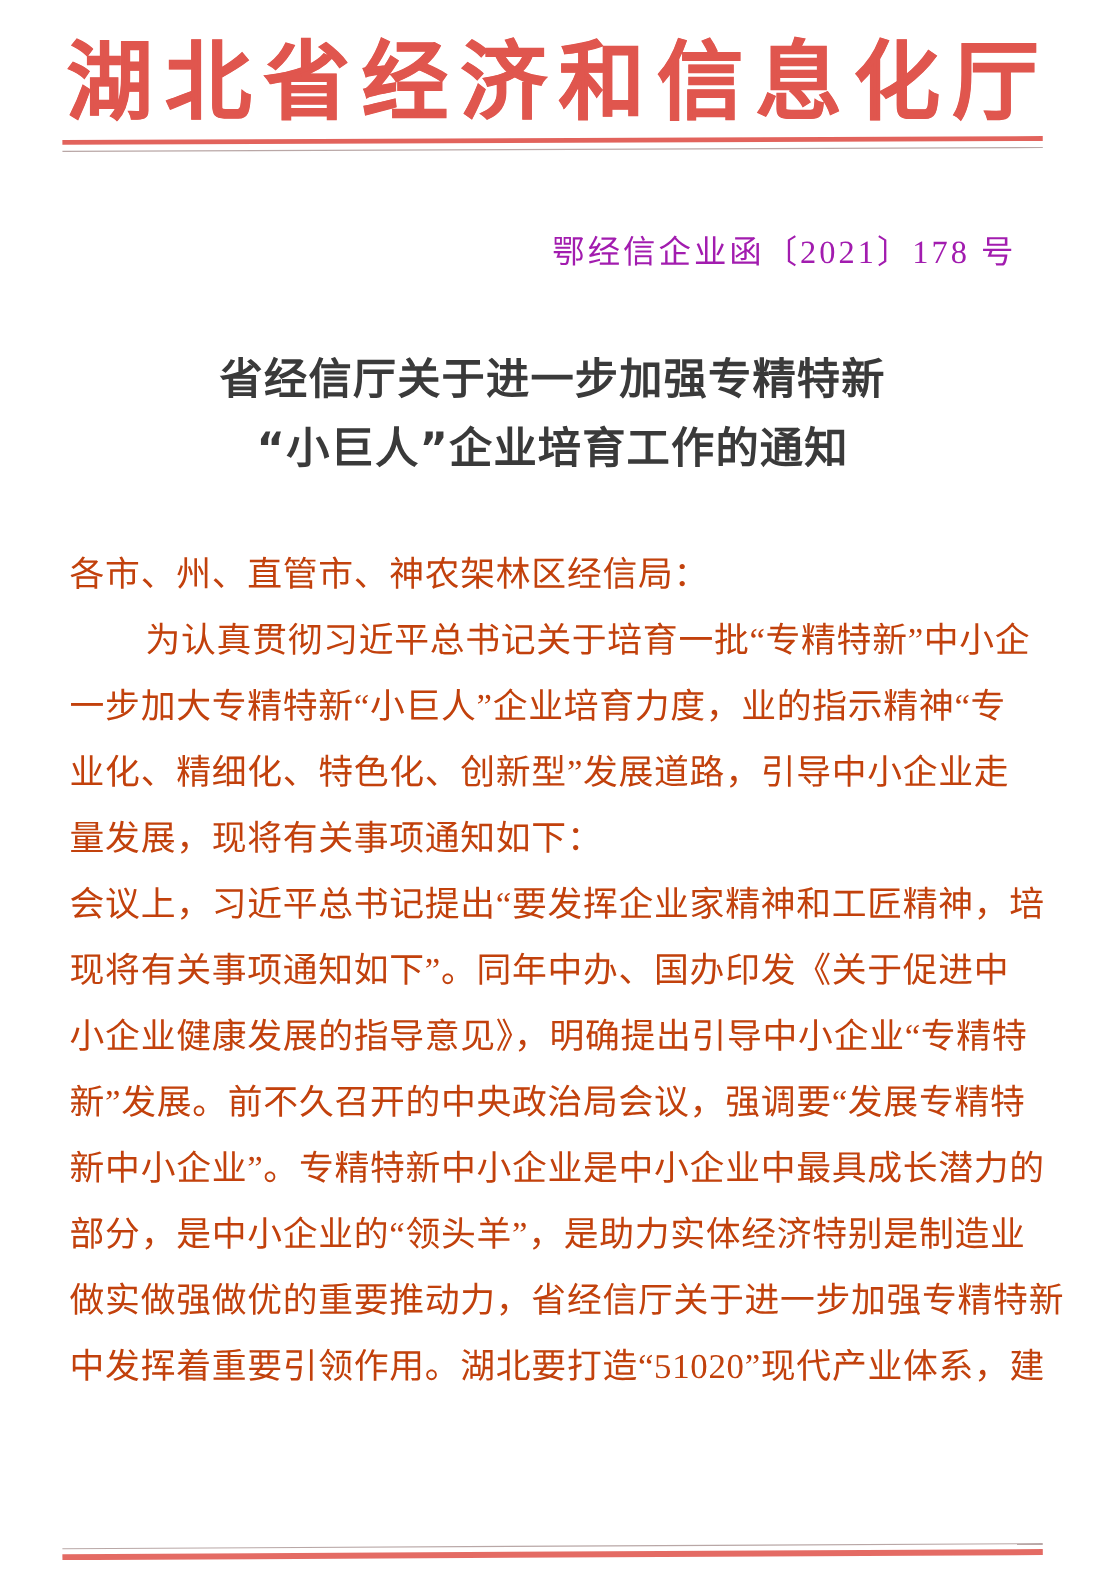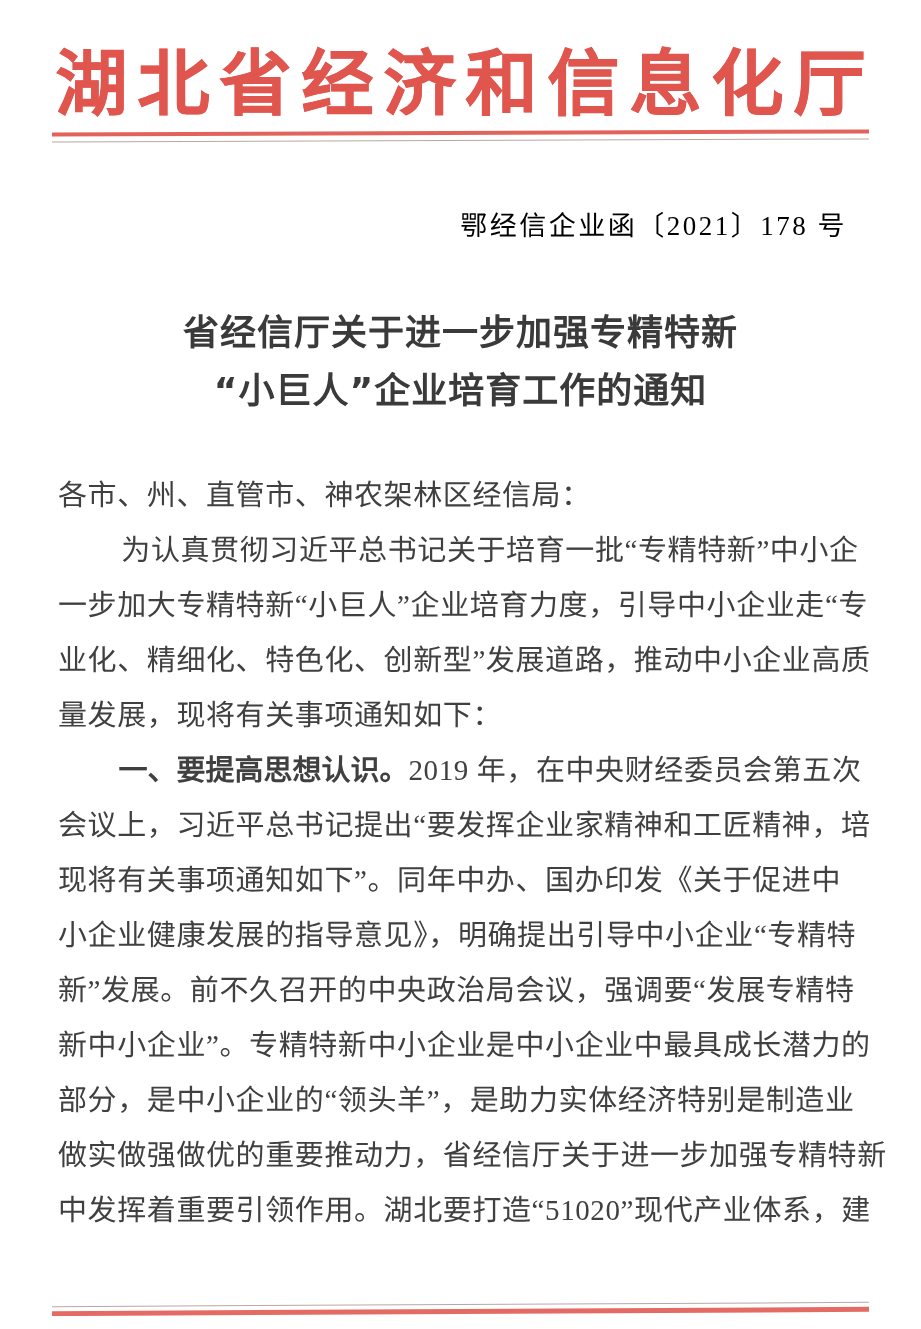--- a/index.html
+++ b/index.html
@@ -6,21 +6,21 @@
   html, body {
     margin: 0;
     padding: 0;
     background: #ffffff;
   }
 
   .page {
     position: relative;
     width: 921px;
     height: 1300px;
-    margin: 16px auto;
+    margin: 0 auto;
     background: #ffffff;
     overflow: hidden;
     font-family: "Liberation Serif", "DejaVu Serif", serif;
     -webkit-font-smoothing: antialiased;
   }
 
   
   .masthead {
     position: absolute;
     left: 0;
@@ -61,21 +61,21 @@
     background: #b9a7a6;
   }
 
   
   .doc-number {
     position: absolute;
     right: 74px;
     top: 188px;
     font-family: "Liberation Serif", "DejaVu Serif", serif;
     font-size: 27px;
-    color: #000000;
+    color: #a21caf;
     letter-spacing: 2.5px;
     white-space: nowrap;
   }
 
   
   .doc-title {
     position: absolute;
     left: 90px;
     right: 90px;
     top: 288px;
@@ -91,21 +91,21 @@
     display: block;
     white-space: nowrap;
   }
 
   
   .body-block {
     position: absolute;
     left: 58px;
     top: 452px;
     width: 806px;
-    color: #404040;
+    color: #c2410c;
     font-family: "Liberation Serif", "DejaVu Serif", serif;
     font-size: 29px;
     line-height: 55px;
     letter-spacing: 0.6px;
   }
 
   .body-line {
     display: block;
     white-space: nowrap;
     height: 55px;
@@ -166,25 +166,24 @@
   <div class="doc-title">
     <span class="title-line">省经信厅关于进一步加强专精特新</span>
     <span class="title-line">“小巨人”企业培育工作的通知</span>
   </div>
 
   <div class="body-block">
 
     <span class="body-line salutation">各市、州、直管市、神农架林区经信局：</span>
 
     <span class="body-line indent">为认真贯彻习近平总书记关于培育一批“专精特新”中小企</span>
-    <span class="body-line">一步加大专精特新“小巨人”企业培育力度，引导中小企业走“专</span>
-    <span class="body-line">业化、精细化、特色化、创新型”发展道路，推动中小企业高质</span>
+    <span class="body-line">一步加大专精特新“小巨人”企业培育力度，业的指示精神“专</span>
+    <span class="body-line">业化、精细化、特色化、创新型”发展道路，引导中小企业走</span>
     <span class="body-line">量发展，现将有关事项通知如下：</span>
 
-    <span class="body-line indent"><span class="heading-run">一、要提高思想认识。</span><span>2019 年，在中央财经委员会第五次</span></span>
     <span class="body-line">会议上，习近平总书记提出“要发挥企业家精神和工匠精神，培</span>
     <span class="body-line">现将有关事项通知如下”。同年中办、国办印发《关于促进中</span>
     <span class="body-line">小企业健康发展的指导意见》，明确提出引导中小企业“专精特</span>
     <span class="body-line">新”发展。前不久召开的中央政治局会议，强调要“发展专精特</span>
     <span class="body-line">新中小企业”。专精特新中小企业是中小企业中最具成长潜力的</span>
     <span class="body-line">部分，是中小企业的“领头羊”，是助力实体经济特别是制造业</span>
     <span class="body-line">做实做强做优的重要推动力，省经信厅关于进一步加强专精特新</span>
     <span class="body-line">中发挥着重要引领作用。湖北要打造“51020”现代产业体系，建</span>
   </div>
 

